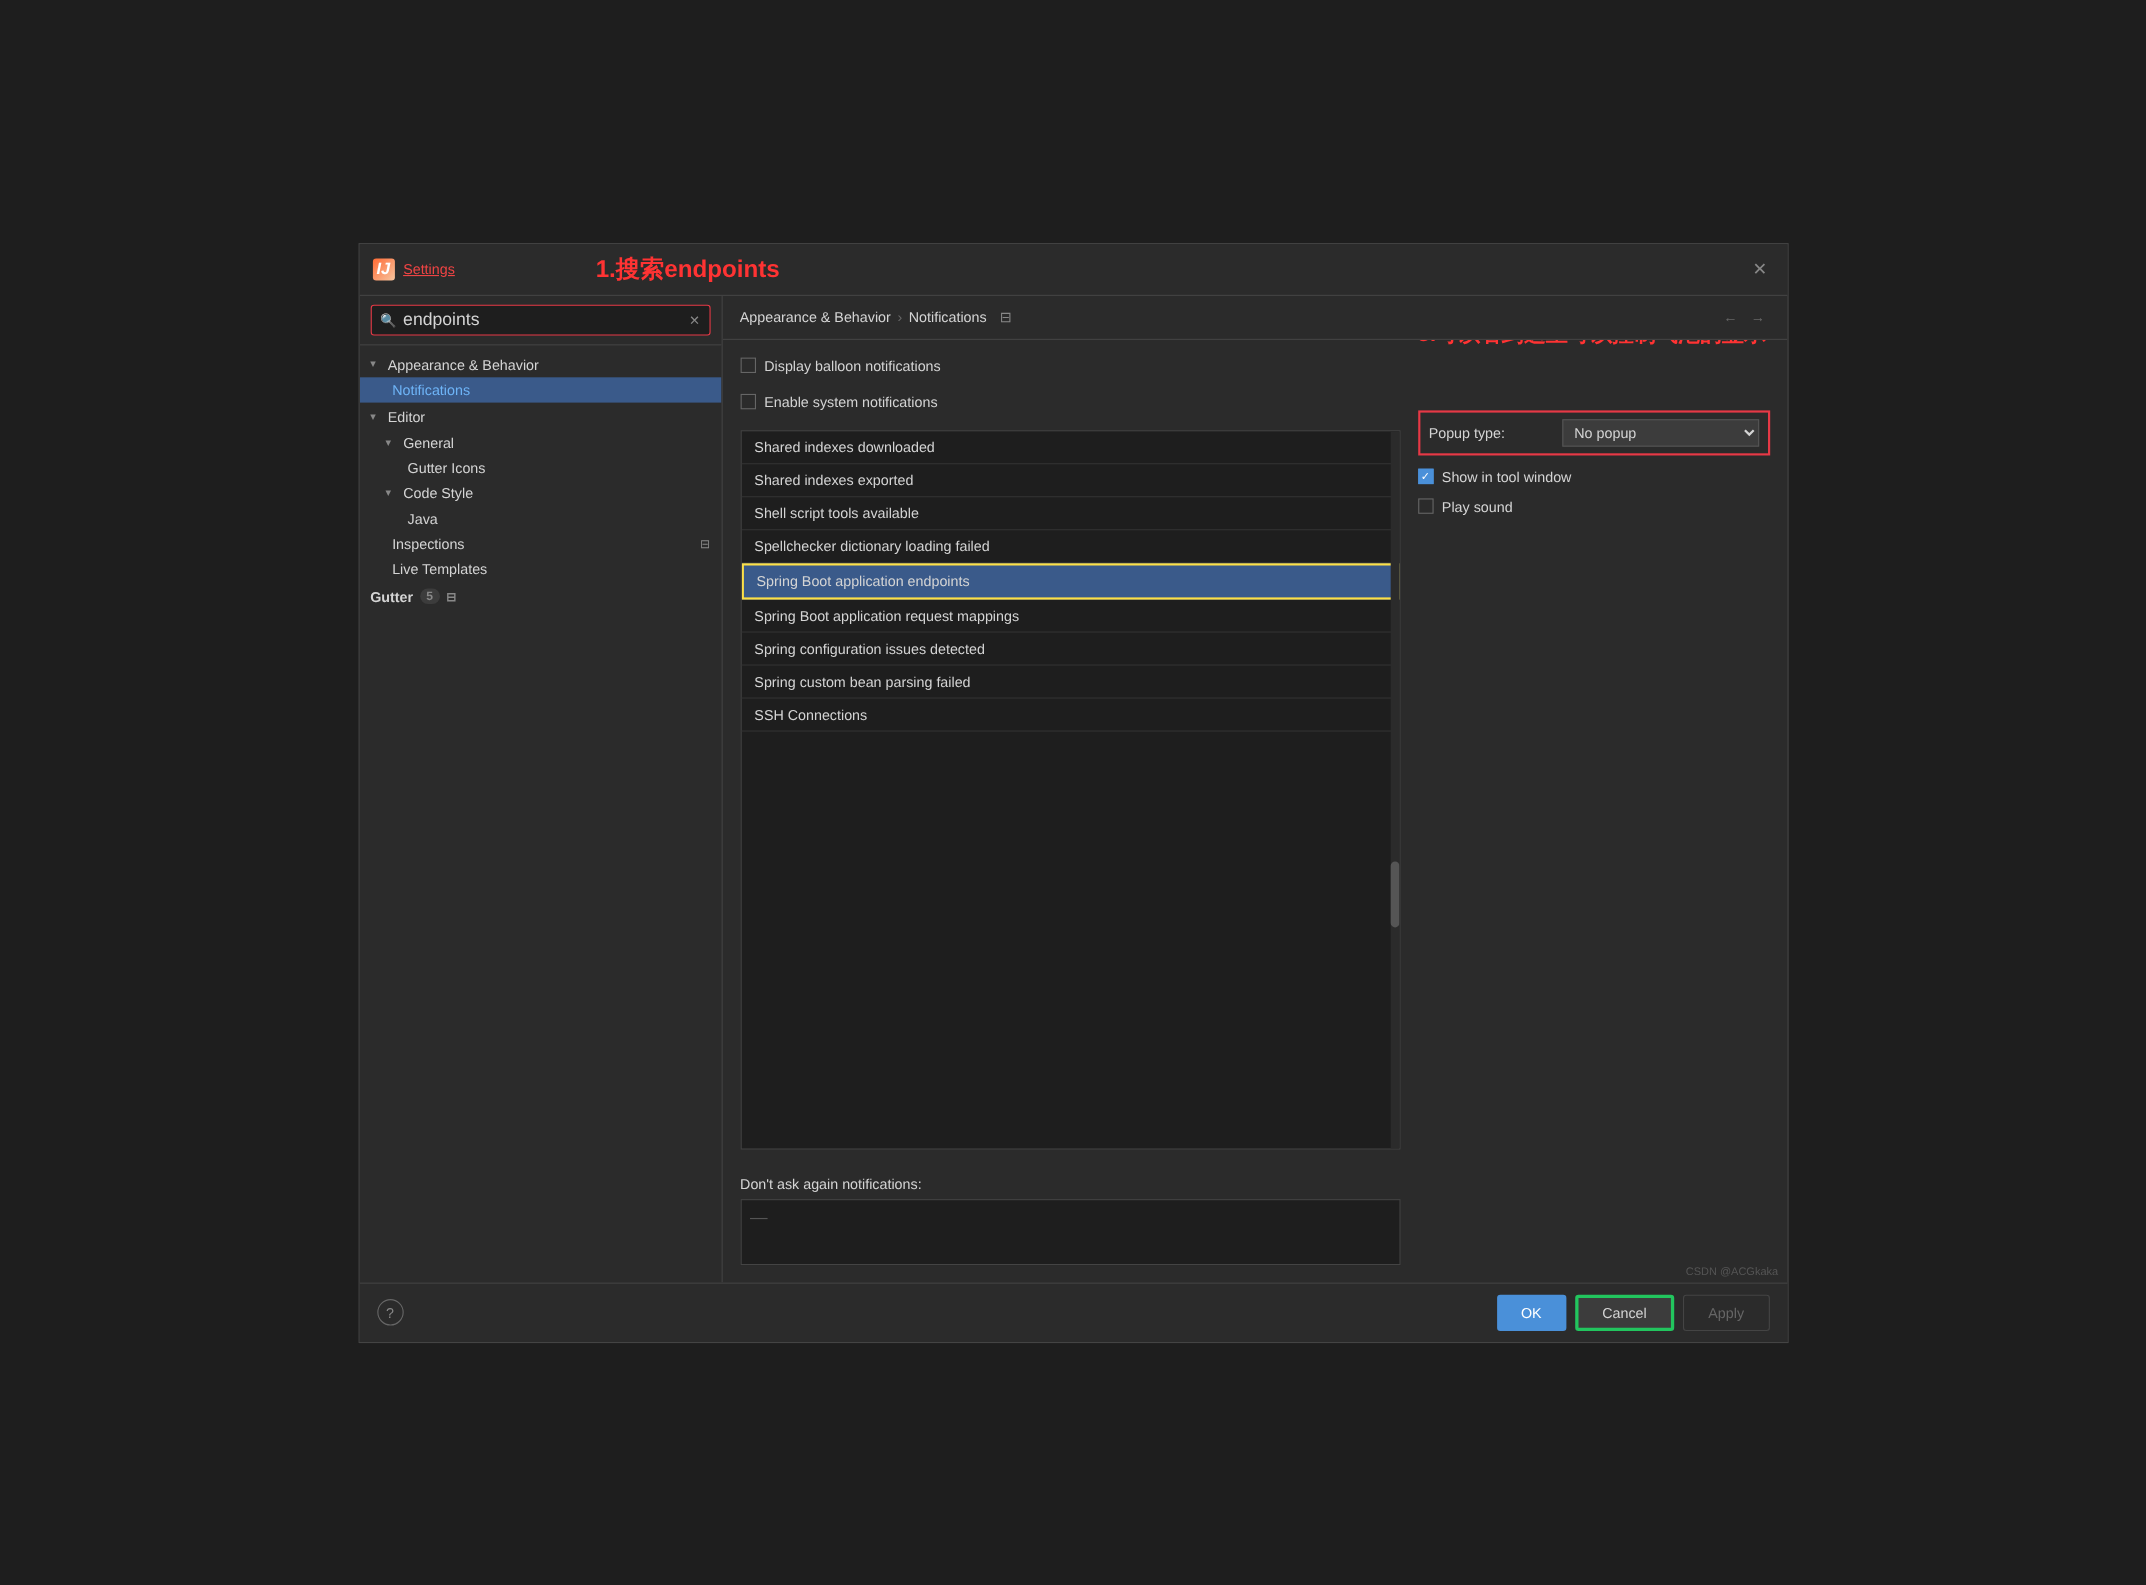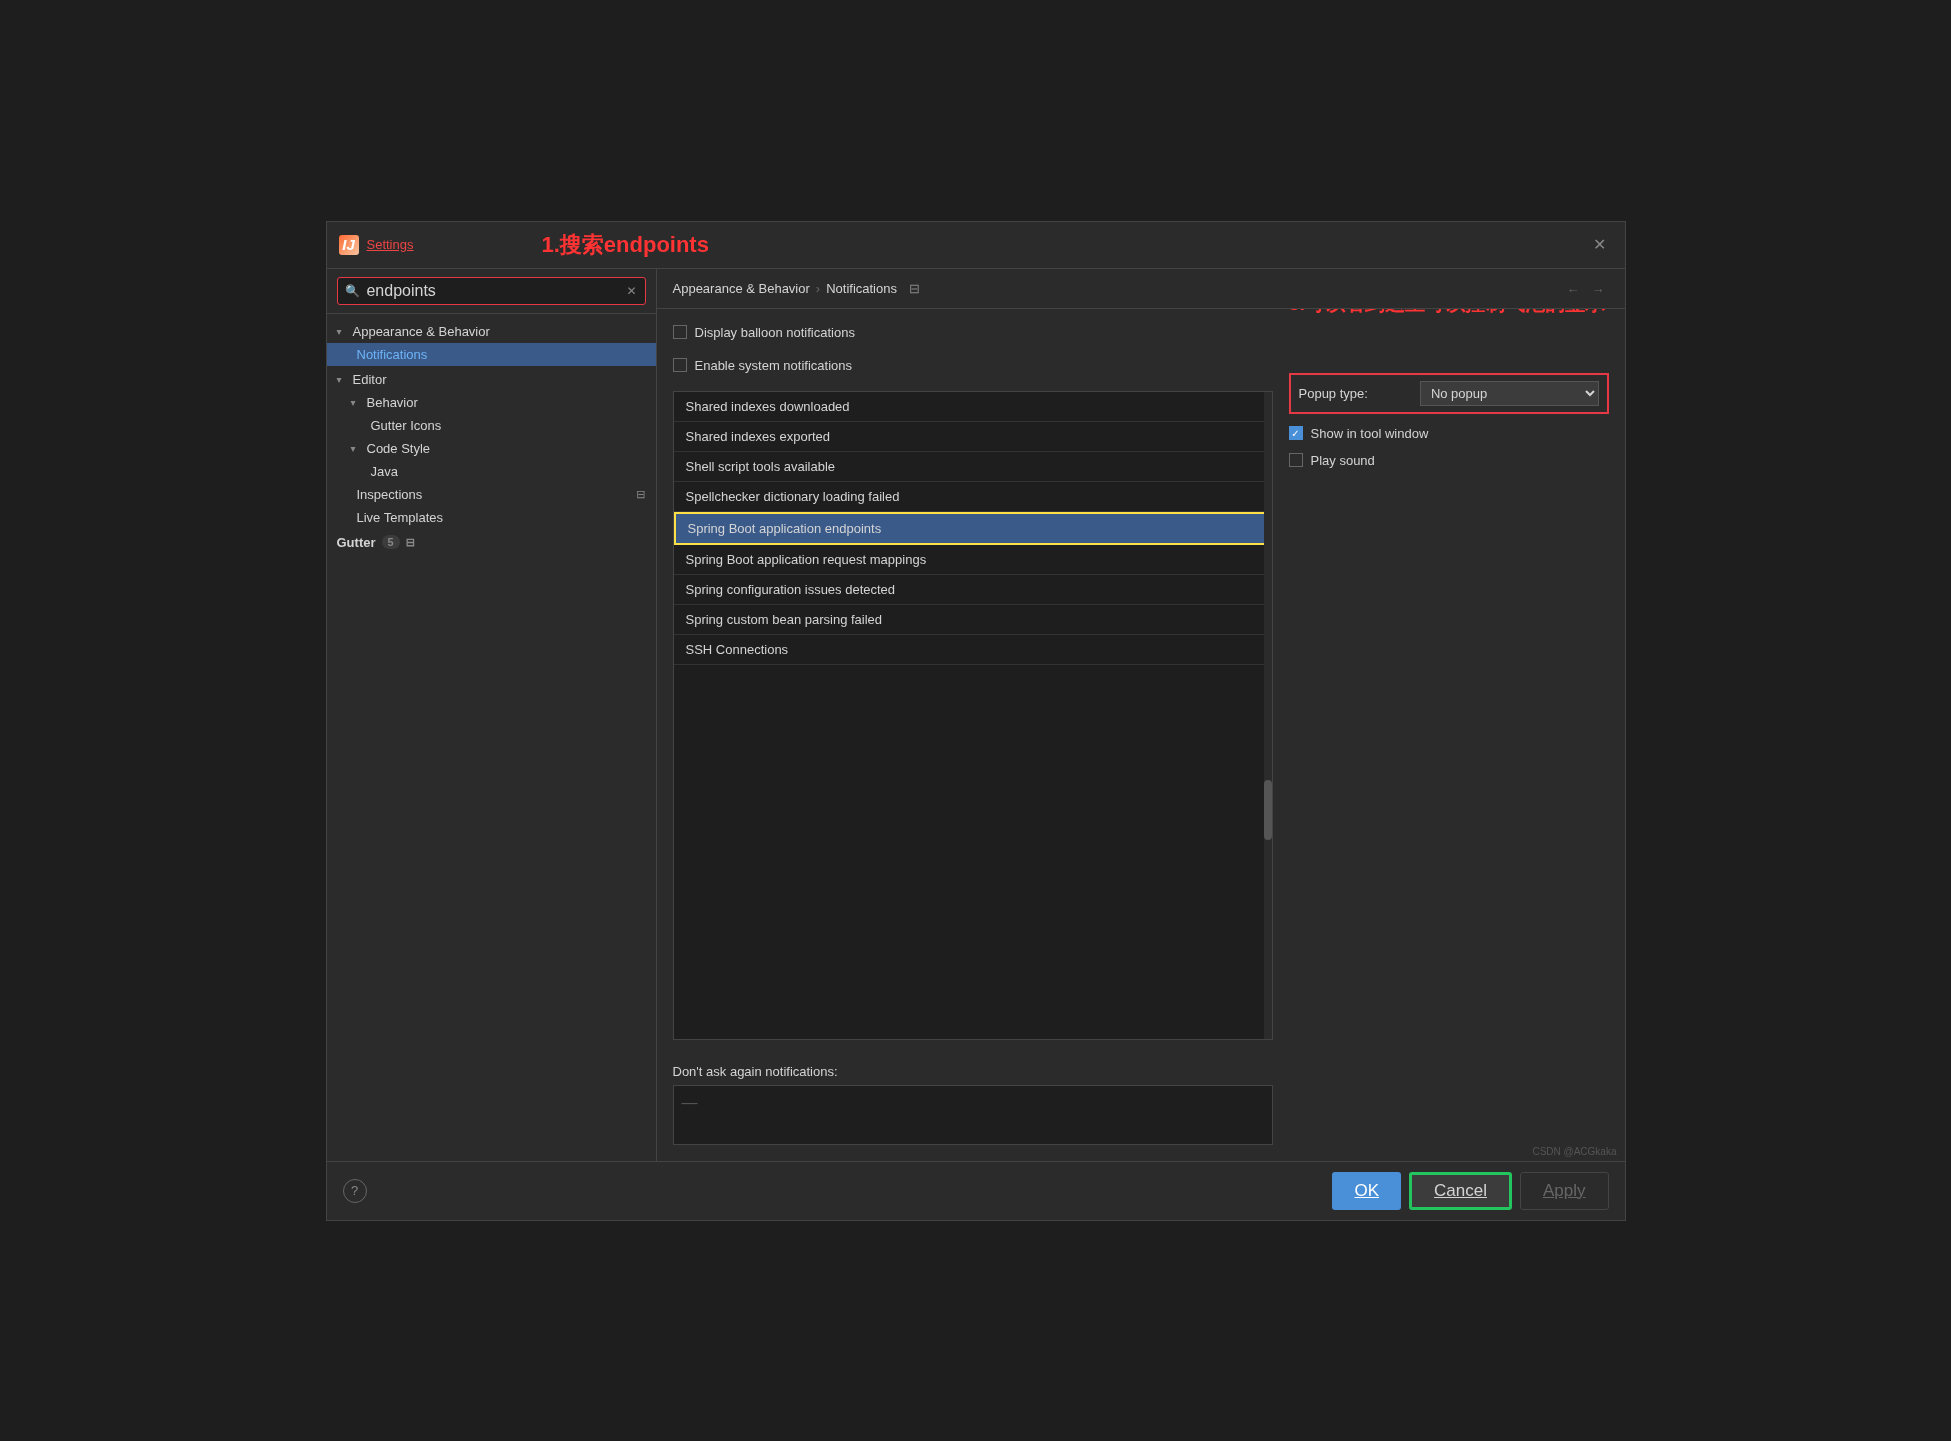--- a/index.html
+++ b/index.html
@@ -342,23 +342,22 @@
       font-size: 13px;
     }
     .buttons-right {
       display: flex;
       gap: 8px;
     }
     .btn {
       padding: 6px 22px;
       border-radius: 3px;
       cursor: pointer;
-      font-size: 17px;
+      font-size: 13px;
       border: none;
-      text-decoration: underline;
     }
     .btn-ok {
       background: #4a90d9;
       color: white;
     }
     .btn-cancel {
       background: #3c3c3c;
       color: #d4d4d4;
       border: 3px solid #22c55e;
     }
@@ -426,21 +425,21 @@
         </div>
 
         <div class="nav-group">
           <div class="nav-group-header">
             <span class="expand-icon">▾</span>
             <span>Editor</span>
           </div>
 
           <div class="nav-group-header" style="padding-left: 24px;">
             <span class="expand-icon">▾</span>
-            <span>Behavior</span>
+            <span>General</span>
           </div>
           <div class="nav-sub-item">
             <span>Gutter Icons</span>
           </div>
 
           <div class="nav-group-header" style="padding-left: 24px;">
             <span class="expand-icon">▾</span>
             <span>Code Style</span>
           </div>
           <div class="nav-sub-item">

